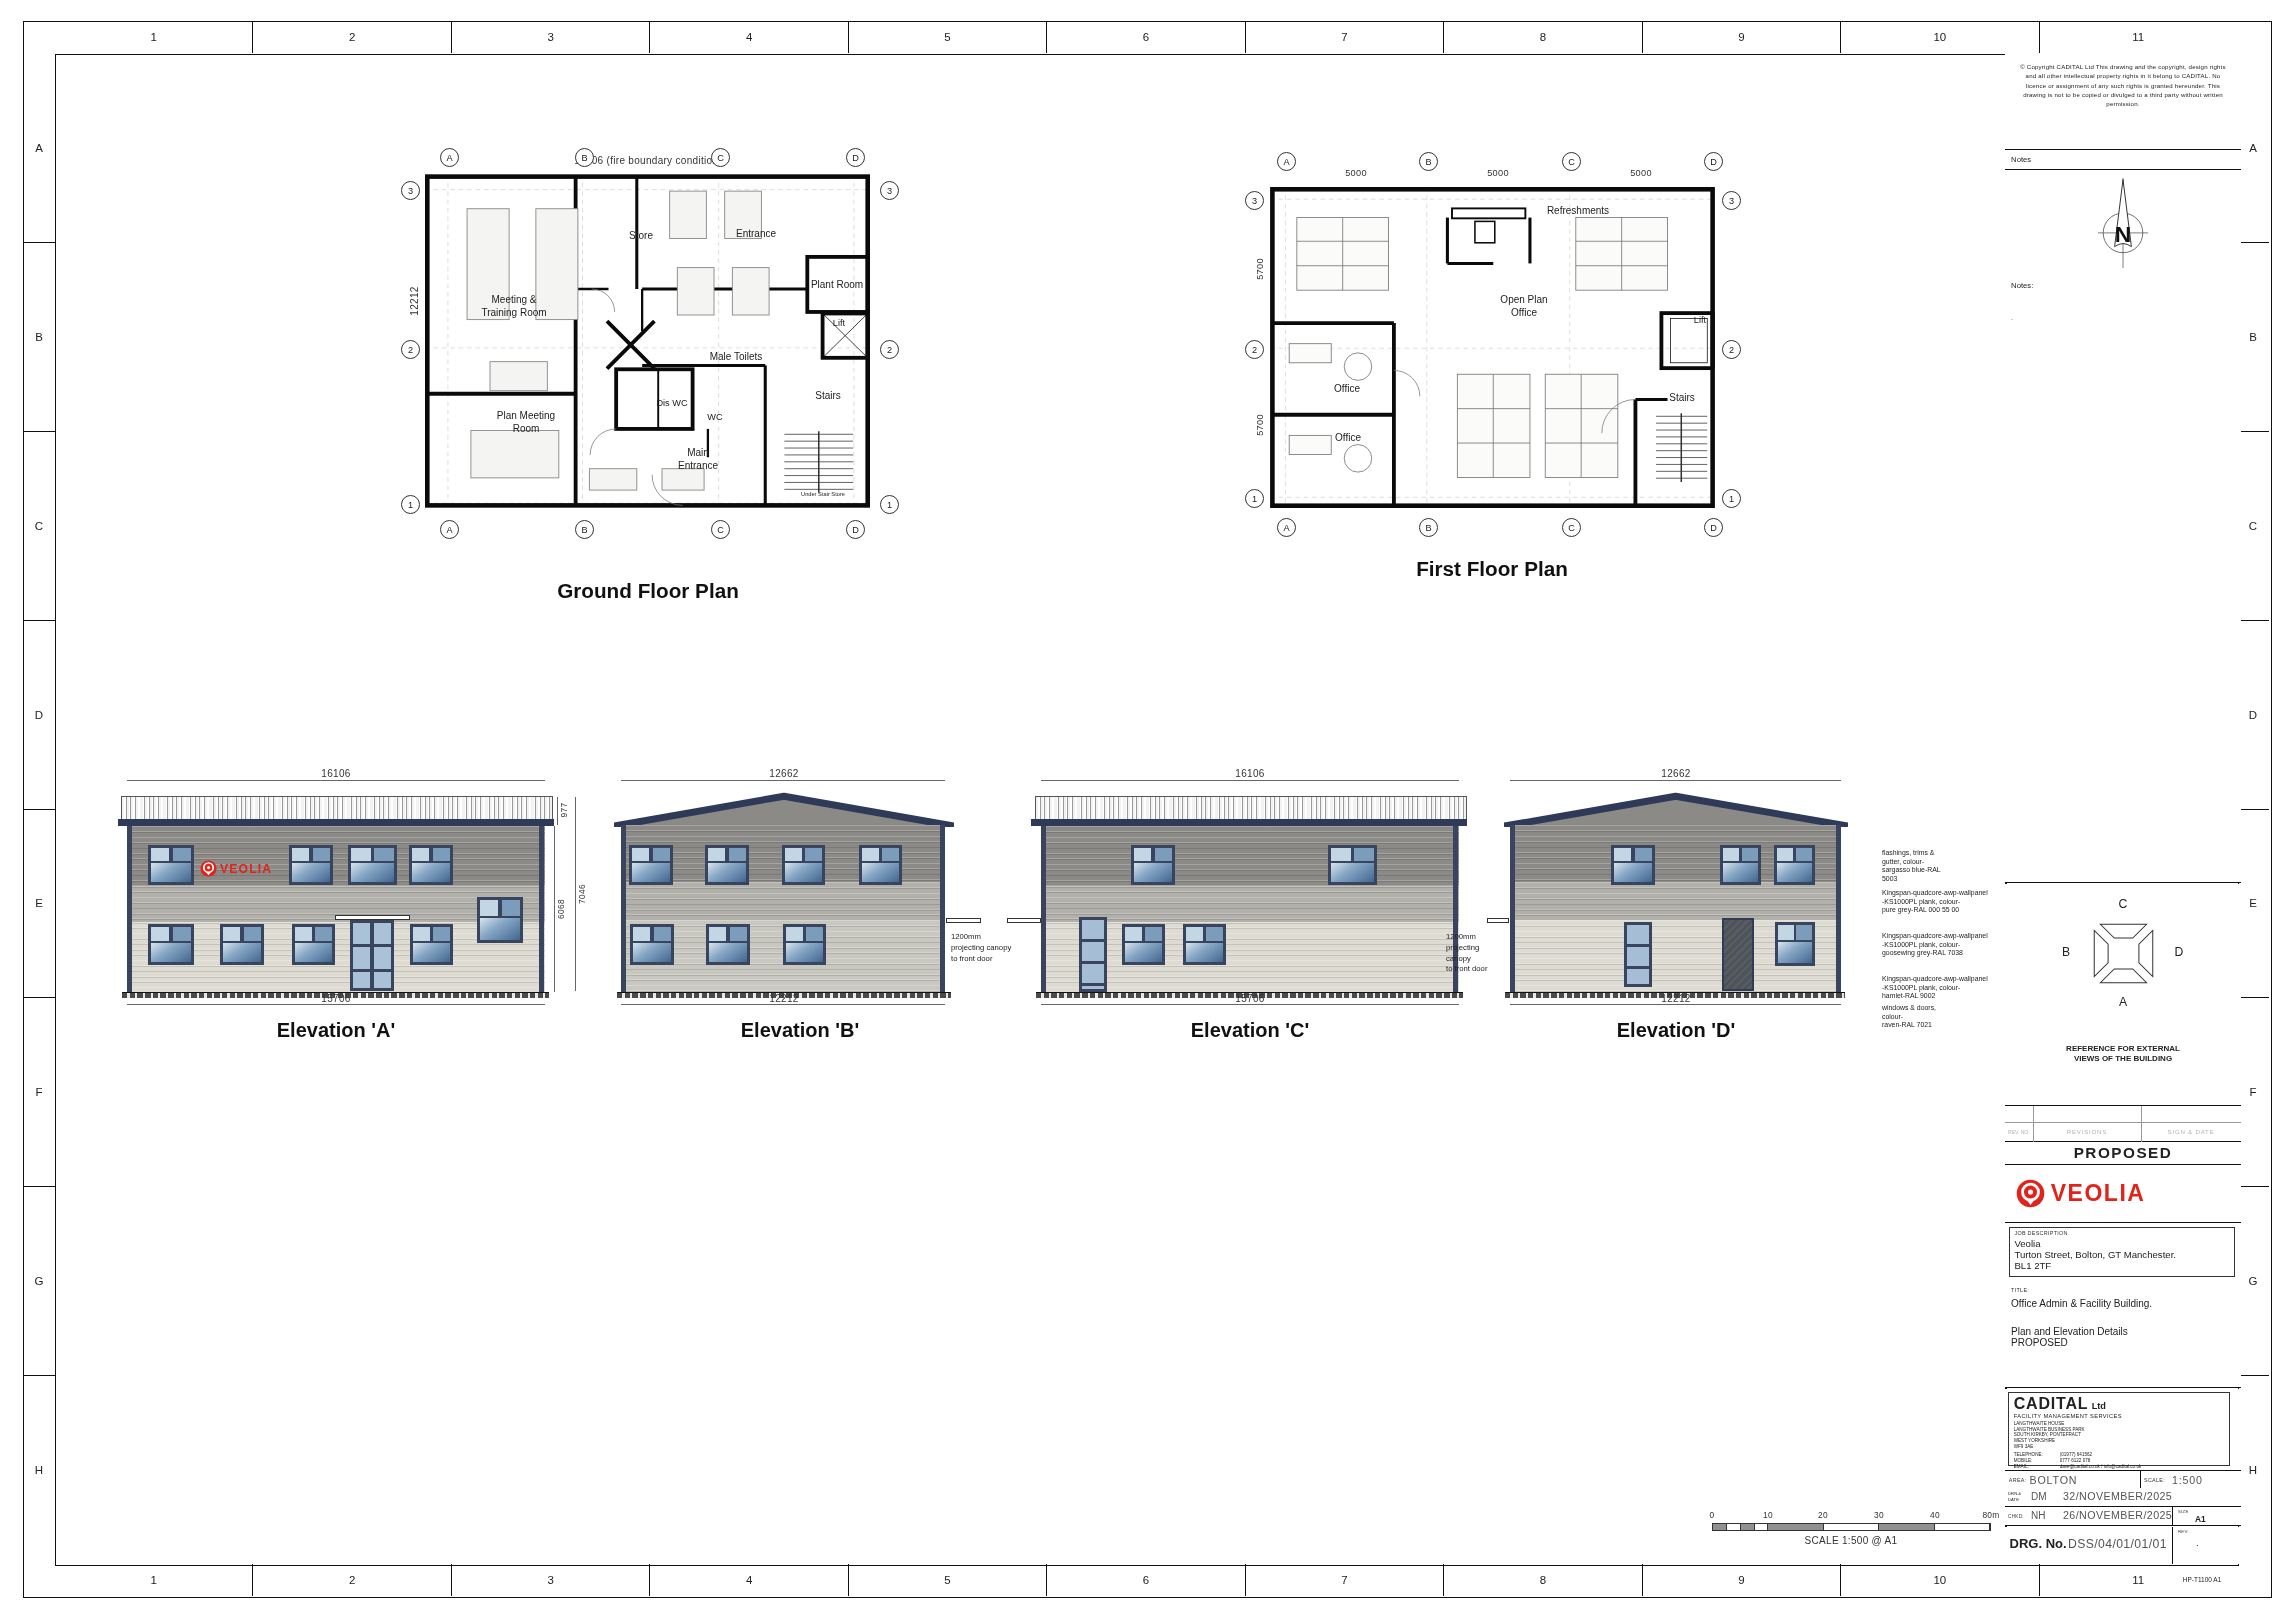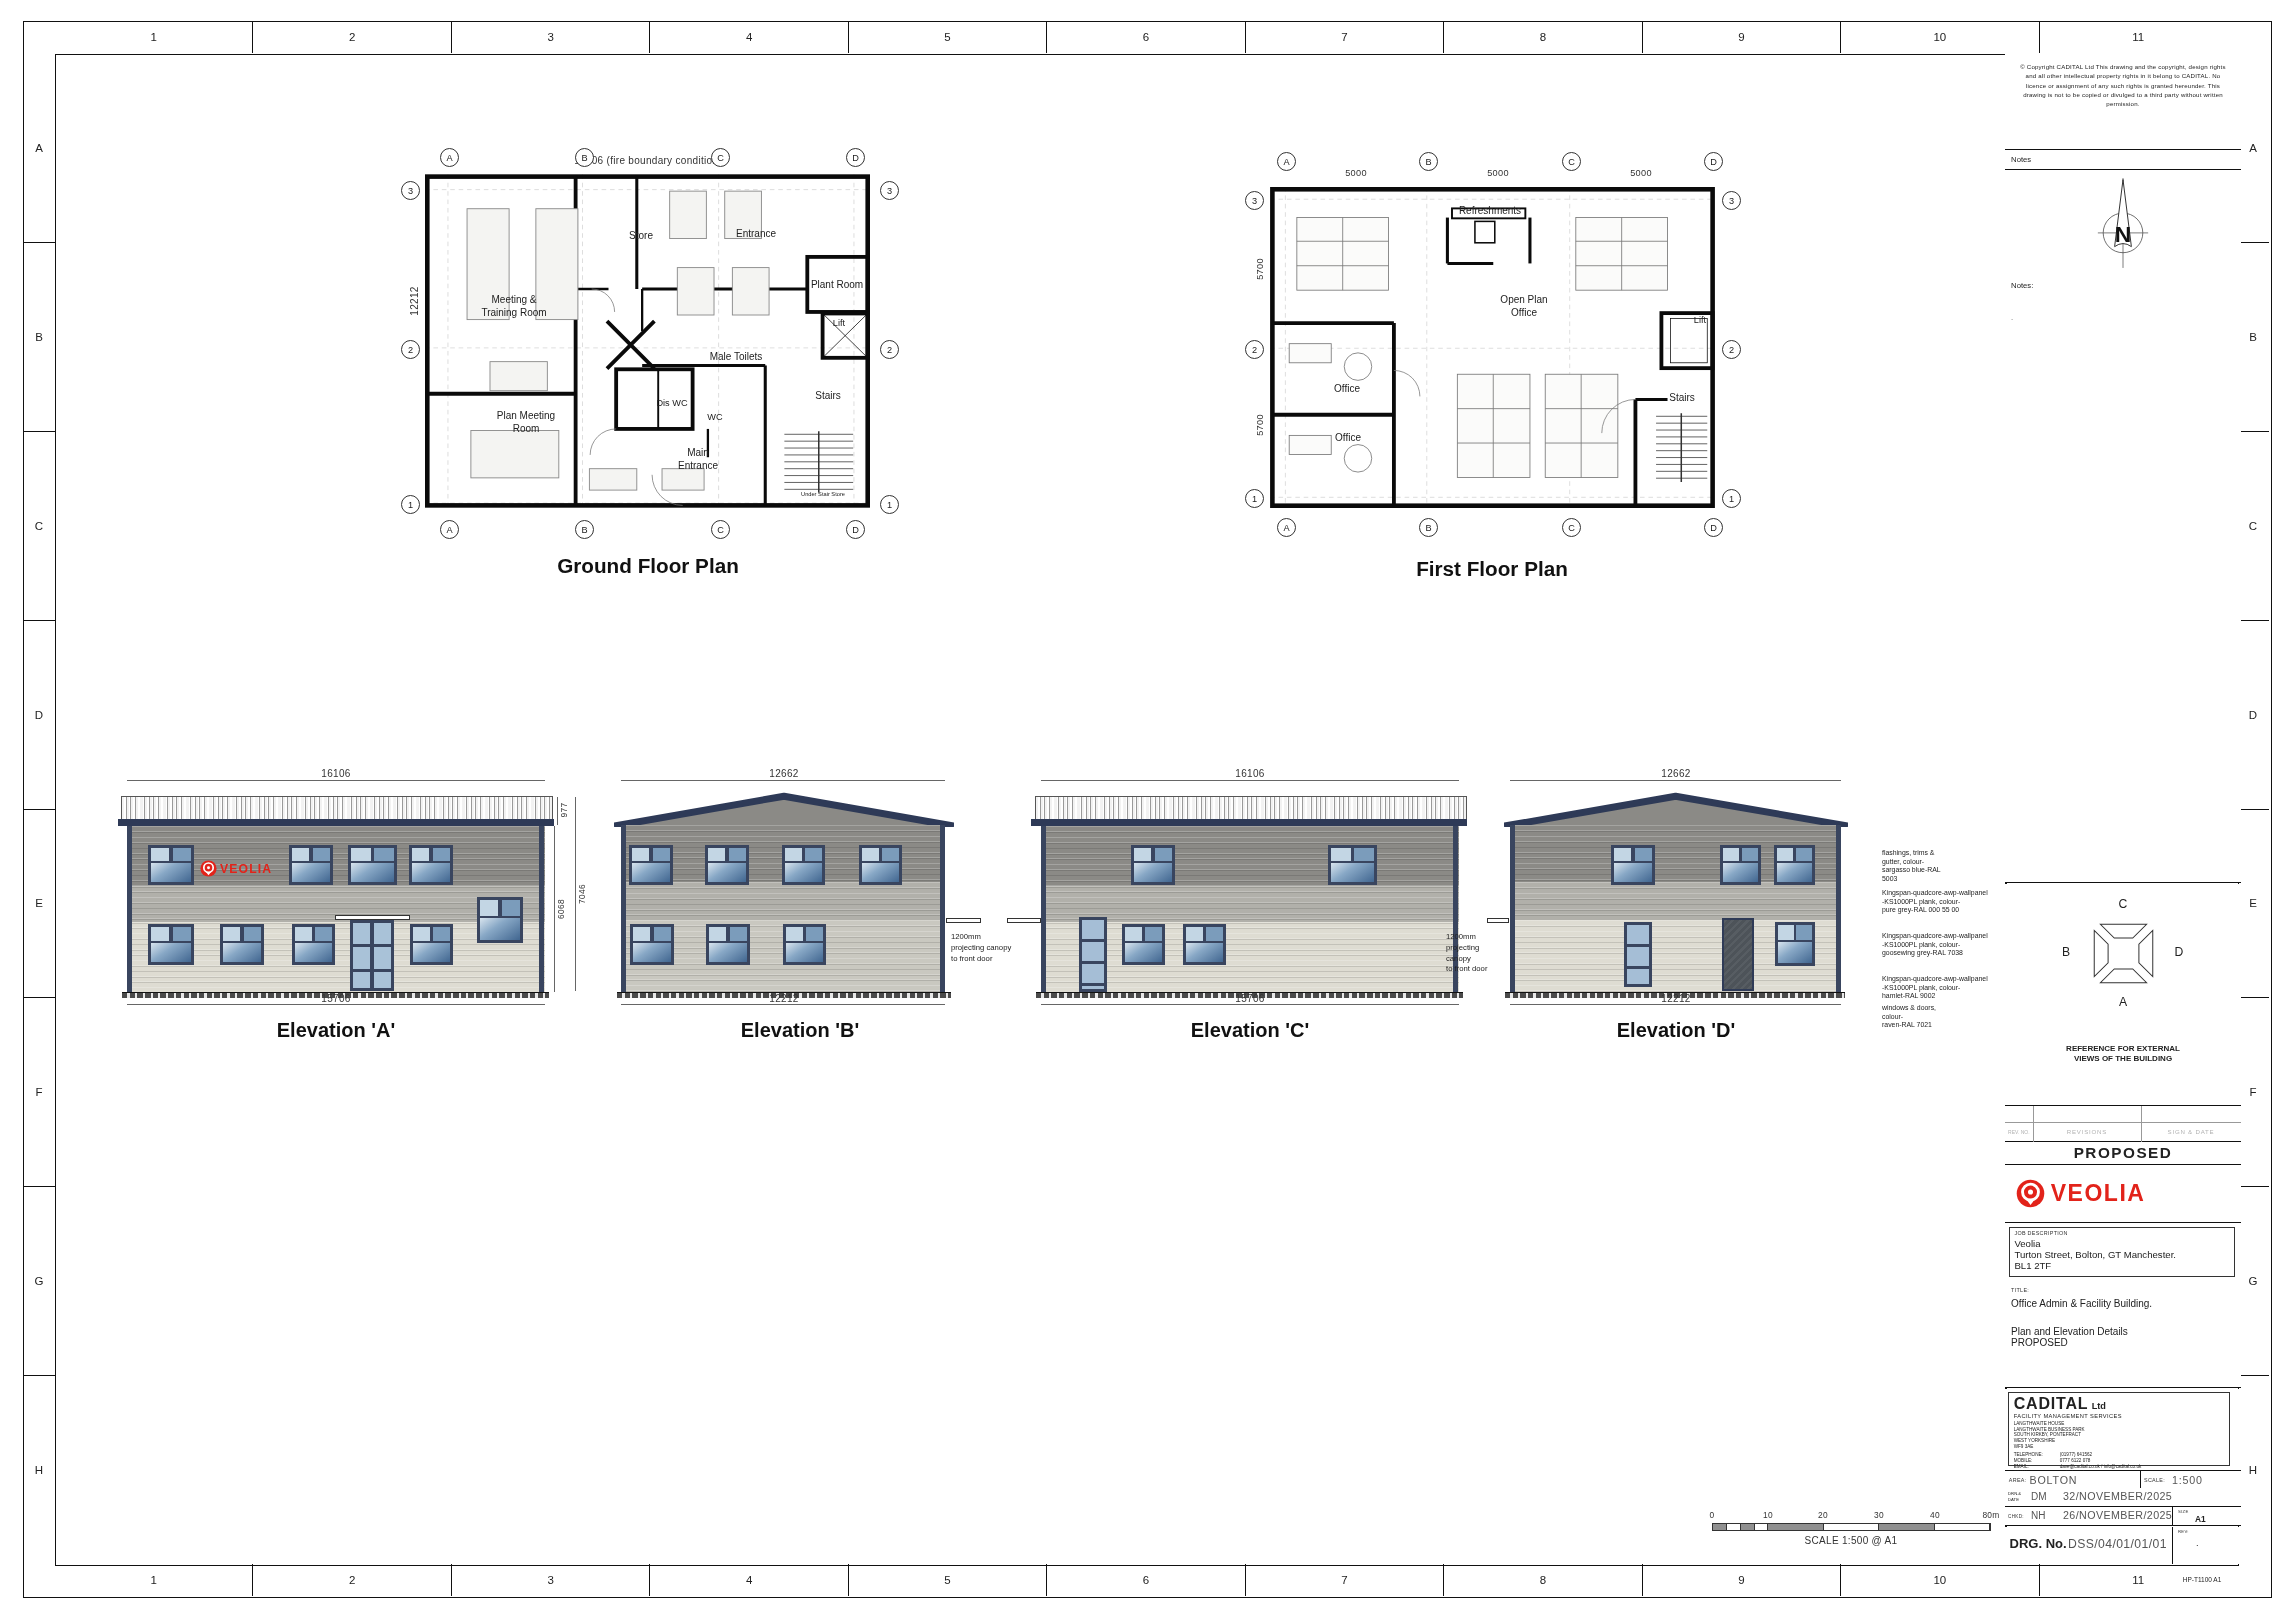--- a/index.html
+++ b/index.html
@@ -176,21 +176,21 @@
       <div class="lab" style="left: 526px; top: 422px; font-size: 10px;">Plan Meeting
 Room</div>
       <div class="lab" style="left: 672px; top: 404px; font-size: 9.2px;">Dis WC</div>
       <div class="lab" style="left: 715px; top: 418px; font-size: 9.2px;">WC</div>
       <div class="lab" style="left: 698px; top: 459px; font-size: 10px;">Main
 Entrance</div>
       <div class="lab" style="left: 828px; top: 396px; font-size: 10px;">Stairs</div>
       <div class="lab" style="left: 823px; top: 495px; font-size: 5.7px;">Under Stair Store</div>
     </div>
   <div id="gf-bubbles"></div>
-  <div class="lab ptitle" style="left:648px;top:566px">Ground Floor Plan</div>
+  <div class="lab ptitle" style="left:648px;top:591px">Ground Floor Plan</div>
 
   <div class="lab dim" style="left:1356px;top:174px;font-size:9.2px">5000</div>
   <div class="lab dim" style="left:1498px;top:174px;font-size:9.2px">5000</div>
   <div class="lab dim" style="left:1641px;top:174px;font-size:9.2px">5000</div>
   <div class="lab dim rot" style="left:1261px;top:269px;font-size:9.2px">5700</div>
   <div class="lab dim rot" style="left:1261px;top:425px;font-size:9.2px">5700</div>
   <svg class="abs" style="left:1270px;top:187px" width="445" height="321" viewBox="0 0 582 420">
     <g stroke="#c9c9c9" stroke-width="0.8" stroke-dasharray="6 5">
       <line x1="20" y1="0" x2="20" y2="420"></line>
         <line x1="205" y1="0" x2="205" y2="420"></line>
@@ -247,21 +247,21 @@
         <line x1="360" y1="335" x2="455" y2="335"></line>
       <rect x="25" y="205" width="55" height="25"></rect>
         <rect x="25" y="325" width="55" height="25"></rect>
       <circle cx="115" cy="235" r="18" fill="none"></circle>
         <circle cx="115" cy="355" r="18" fill="none"></circle>
     </g>
     <path d="M162,240 A34,34 0 0 1 196,274" fill="none" stroke="#777" stroke-width="1"></path>
     <path d="M478,278 A44,44 0 0 0 434,322" fill="none" stroke="#777" stroke-width="1"></path>
   </svg>
   <div id="ff-rooms">
-      <div class="lab" style="left: 1490px; top: 211px; font-size: 10px;">Refreshments</div>
+      <div class="lab" style="left: 1578px; top: 211px; font-size: 10px;">Refreshments</div>
       <div class="lab" style="left: 1524px; top: 306px; font-size: 10px;">Open Plan
 Office</div>
       <div class="lab" style="left: 1347px; top: 389px; font-size: 10px;">Office</div>
       <div class="lab" style="left: 1348px; top: 438px; font-size: 10px;">Office</div>
       <div class="lab" style="left: 1700px; top: 321px; font-size: 9.2px;">Lift</div>
       <div class="lab" style="left: 1682px; top: 398px; font-size: 10px;">Stairs</div>
     </div>
   <div id="ff-bubbles"></div>
   <div class="lab ptitle" style="left:1492px;top:569px">First Floor Plan</div>
 

